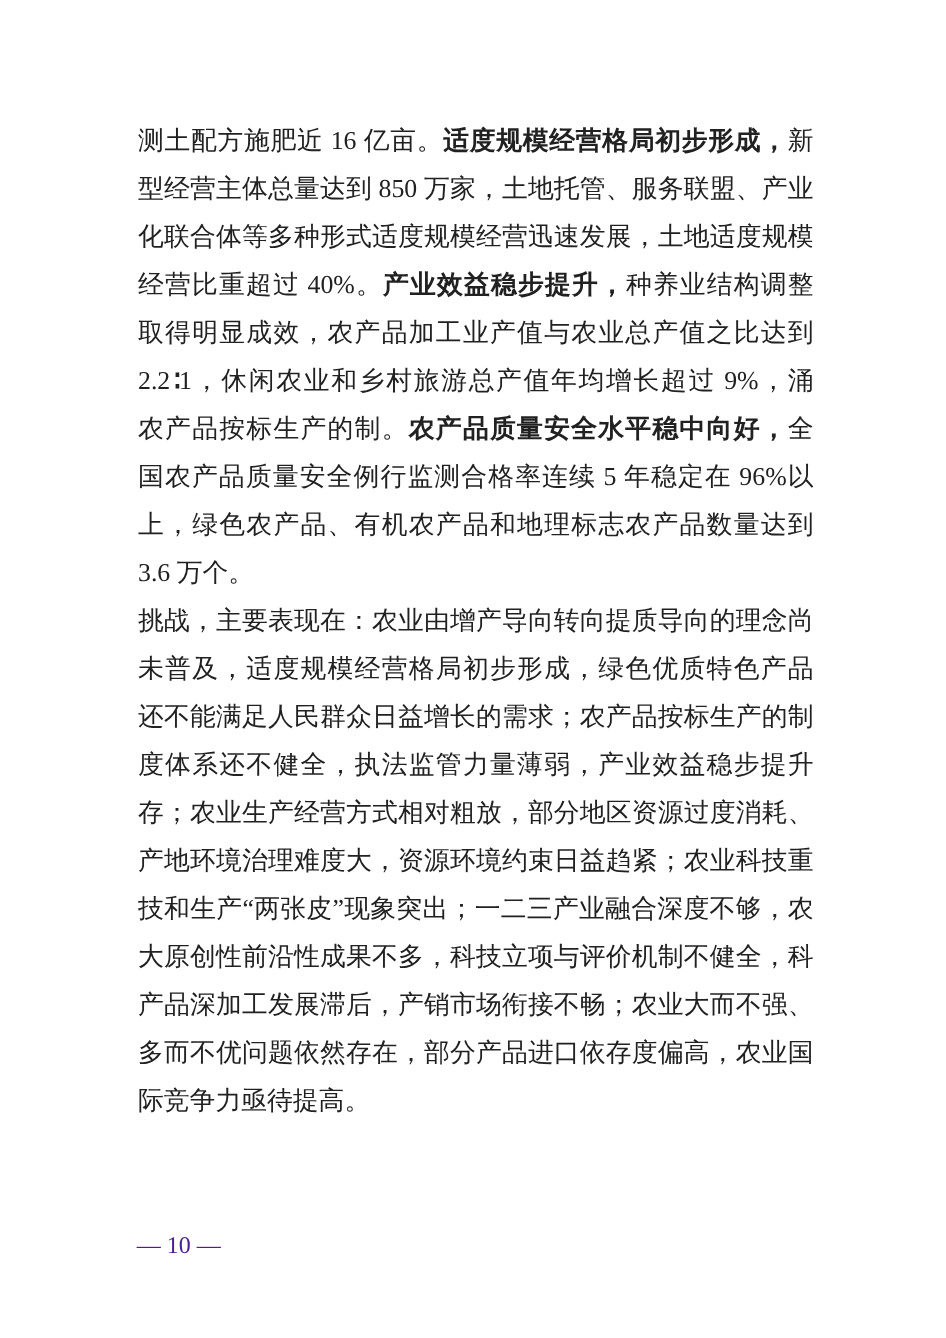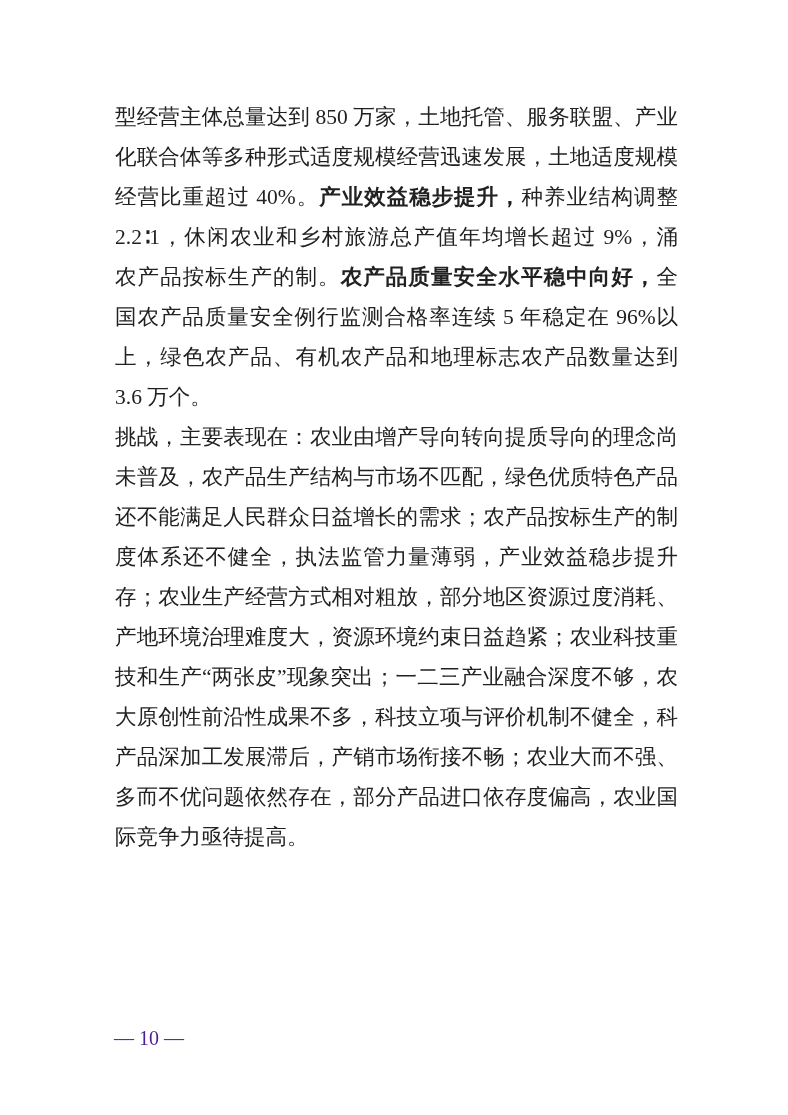--- a/index.html
+++ b/index.html
@@ -46,30 +46,32 @@
     font-size: 20px;
     line-height: 28px;
     color: #4c1d95;
   }
 </style>
 </head>
 <body>
 
 <div class="sheet">
   <div class="textblock" id="textblock">
+      <div class="line"><span>测土配方施肥近 16 亿亩。</span><span class="bold">适度规模经营格局初步形成，</span><span>新</span></div>
       <div class="line"><span>型经营主体总量达到 850 万家，土地托管、服务联盟、产业</span></div>
       <div class="line"><span>化联合体等多种形式适度规模经营迅速发展，土地适度规模</span></div>
       <div class="line"><span>经营比重超过 40%。</span><span class="bold">产业效益稳步提升，</span><span>种养业结构调整</span></div>
+      <div class="line"><span>取得明显成效，农产品加工业产值与农业总产值之比达到</span></div>
       <div class="line"><span>2.2∶1，休闲农业和乡村旅游总产值年均增长超过 9%，涌</span></div>
       <div class="line"><span>农产品按标生产的制。</span><span class="bold">农产品质量安全水平稳中向好，</span><span>全</span></div>
       <div class="line"><span>国农产品质量安全例行监测合格率连续 5 年稳定在 96%以</span></div>
       <div class="line"><span>上，绿色农产品、有机农产品和地理标志农产品数量达到</span></div>
       <div class="line last"><span>3.6 万个。</span></div>
       <div class="line"><span>挑战，主要表现在：农业由增产导向转向提质导向的理念尚</span></div>
-      <div class="line"><span>未普及，农产品生产结构与市场不匹配，绿色优质特色产品</span></div>
+      <div class="line"><span>未普及，适度规模经营格局初步形成，绿色优质特色产品</span></div>
       <div class="line"><span>还不能满足人民群众日益增长的需求；农产品按标生产的制</span></div>
       <div class="line"><span>度体系还不健全，执法监管力量薄弱，产业效益稳步提升</span></div>
       <div class="line"><span>存；农业生产经营方式相对粗放，部分地区资源过度消耗、</span></div>
       <div class="line"><span>产地环境治理难度大，资源环境约束日益趋紧；农业科技重</span></div>
       <div class="line"><span>技和生产“两张皮”现象突出；一二三产业融合深度不够，农</span></div>
       <div class="line"><span>大原创性前沿性成果不多，科技立项与评价机制不健全，科</span></div>
       <div class="line"><span>产品深加工发展滞后，产销市场衔接不畅；农业大而不强、</span></div>
       <div class="line"><span>多而不优问题依然存在，部分产品进口依存度偏高，农业国</span></div>
       <div class="line last"><span>际竞争力亟待提高。</span></div>
     </div>

